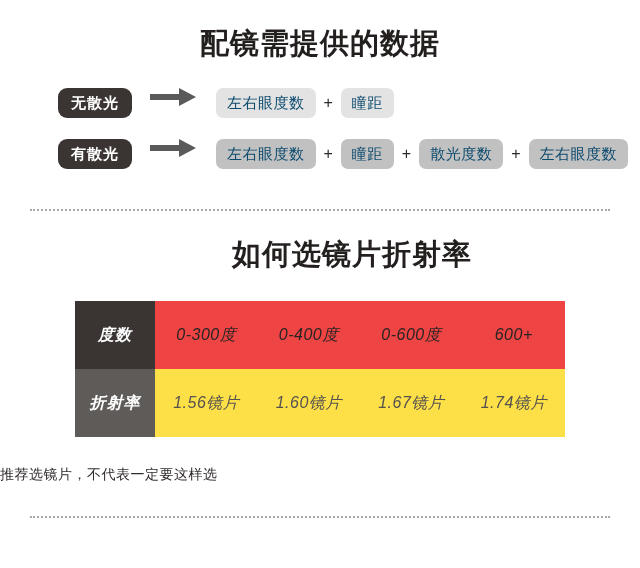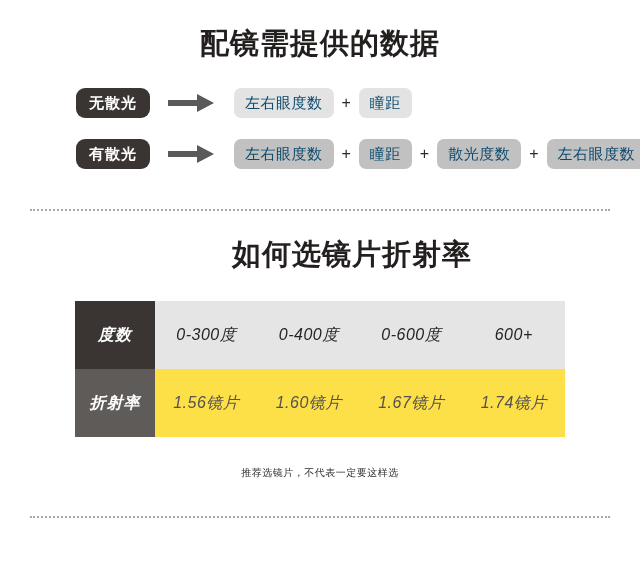--- a/index.html
+++ b/index.html
@@ -41,22 +41,22 @@
     top: 234px;
     font-size: 29px;
     line-height: 40px;
     margin-left: 32px;
   }
 
   
   .req-row {
     position: absolute;
     display: flex;
-    align-items: center;
-    left: 76px;
+    align-items: flex-start;
+    left: 58px;
   }
   #req-row-0 { top: 88px; }
   #req-row-1 { top: 139px; }
 
   .badge {
     background: #3a3532;
     color: #ffffff;
     font-size: 15px;
     font-weight: 700;
     border-radius: 9px;
@@ -133,36 +133,35 @@
   .lens-table tr.row-degree td.rowlabel { background: #3a3533; }
   .lens-table tr.row-index  td.rowlabel { background: #5f5b59; }
 
   .lens-table td.cell {
     text-align: center;
     vertical-align: middle;
     font-size: 16px;
     letter-spacing: 0.5px;
   }
   .lens-table tr.row-degree td.cell {
-    background: #e5e5e5;
+    background: #ef4444;
     color: #272423;
   }
   .lens-table tr.row-index td.cell {
     background: #fde047;
     color: #55514f;
   }
 
   
   #footnote {
     position: absolute;
     left: 0;
     top: 466px;
     width: 640px;
-    text-align: center;
-    font-size: 10px;
+    font-size: 14px;
     color: #312d2c;
     letter-spacing: 0.5px;
   }
 </style>
 </head>
 <body>
 
 <div class="page">
 
   <div class="section-title" id="title-1">配镜需提供的数据</div>

